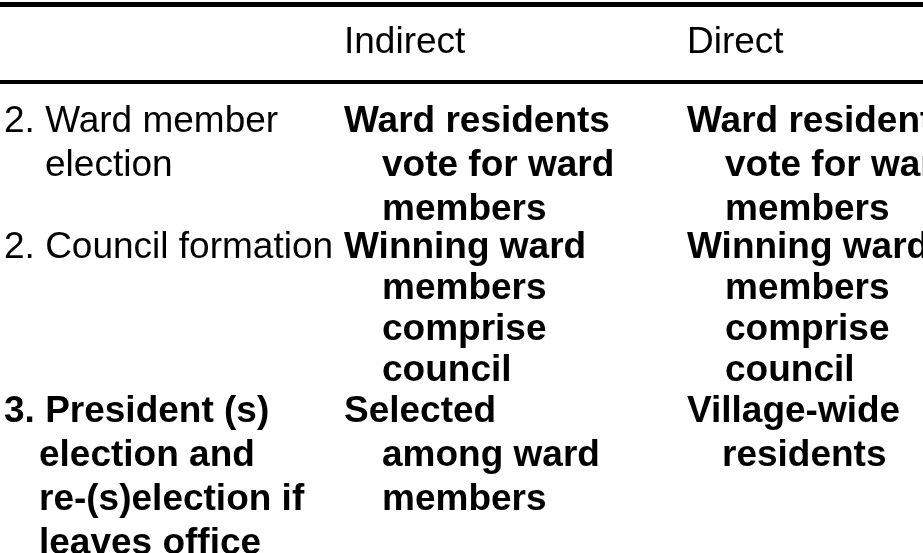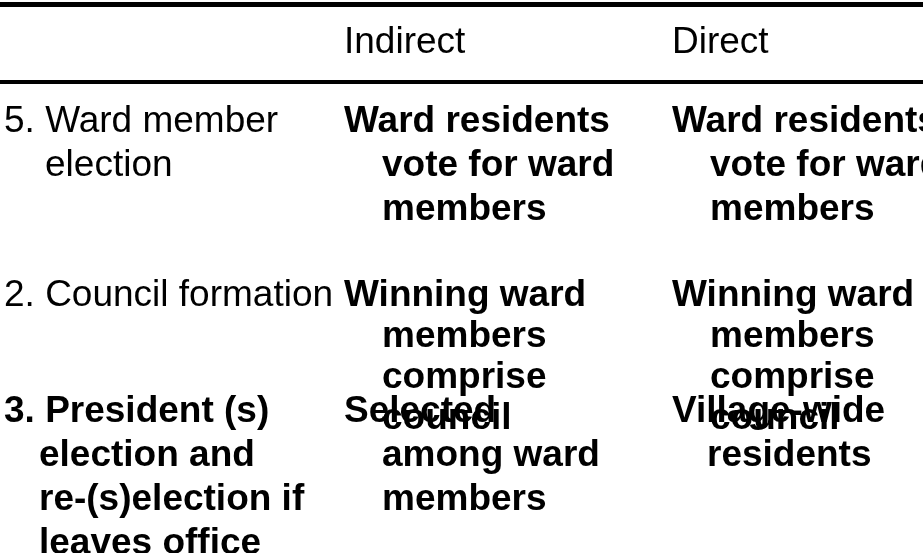--- a/index.html
+++ b/index.html
@@ -37,25 +37,25 @@
   .row3 { top: 388px; }
 
   .cell {
     position: absolute;
     top: 0;
     font-size: 37px;
     line-height: 44px;
     white-space: pre;
     color: #000000;
   }
-  .row2 .cell { line-height: 41px; margin-top: 48px; }
+  .row2 .cell { line-height: 41px; }
 
   .c1 { left: 4px; }
   .c2 { left: 344px; }
-  .c3 { left: 672px; }
+  .c3 { left: 687px; }
 
   .hang1 { padding-left: 41px; text-indent: -41px; }
   .hang2 { padding-left: 38px; text-indent: -38px; font-weight: bold; }
   .hang3 { padding-left: 35px; text-indent: -35px; }
 
   .bold-row .cell { font-weight: bold; }
 </style>
 </head>
 <body>
 
@@ -64,21 +64,21 @@
   <div class="rule rule-top"></div>
 
   <div class="hrow">
     <div class="cell c2">Indirect</div>
     <div class="cell c3">Direct</div>
   </div>
 
   <div class="rule rule-header"></div>
 
   <div class="brow row1">
-    <div class="cell c1 hang1">5. Ward member
+    <div class="cell c1 hang1">2. Ward member
 election</div>
     <div class="cell c2 hang2">Ward residents
 vote for ward
 members</div>
     <div class="cell c3 hang2">Ward residents
 vote for ward
 members</div>
   </div>
 
   <div class="brow row2">

